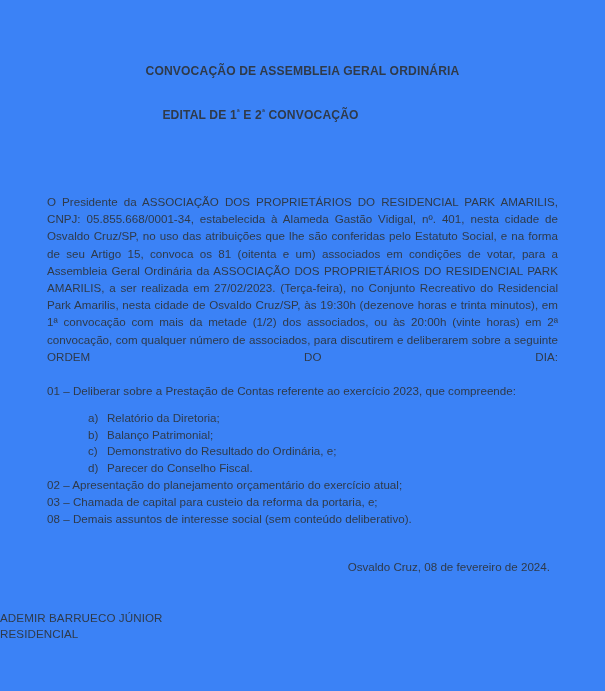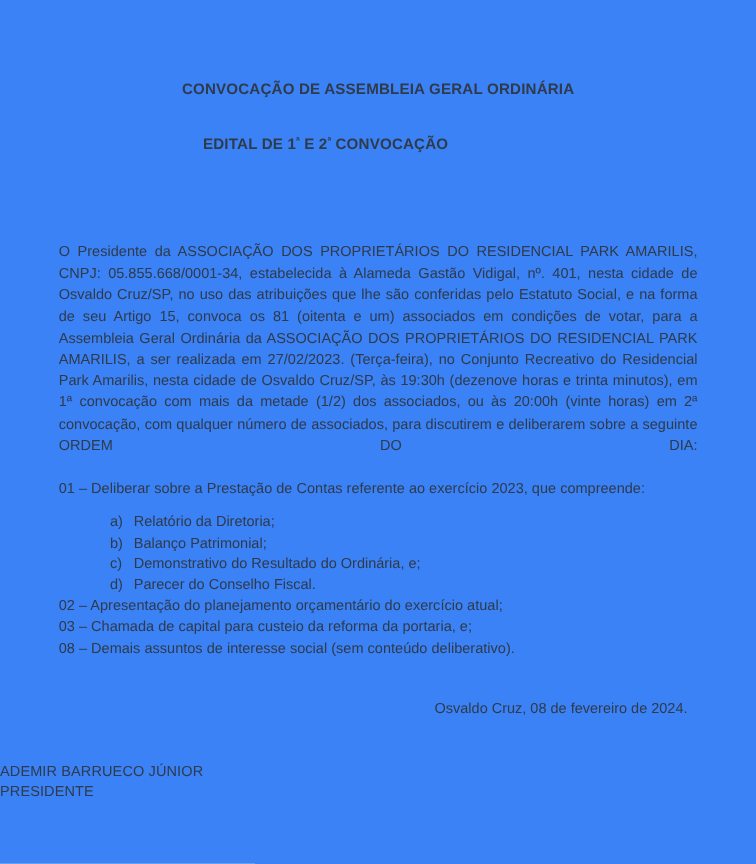--- a/index.html
+++ b/index.html
@@ -156,16 +156,16 @@
     <p class="para gap-item">03 – Chamada de capital para custeio da reforma da portaria, e;</p>
 
     <p class="para gap-item">08 – Demais assuntos de interesse social (sem conteúdo deliberativo).</p>
 
     <p class="closing-date">Osvaldo Cruz, 08 de fevereiro de 2024.</p>
 
   </div>
 
   <div class="signature">
     <div class="sig-name">ADEMIR BARRUECO JÚNIOR</div>
-    <div class="sig-role">PRESIDENTE</div>
+    <div class="sig-role">RESIDENCIAL</div>
   </div>
 
 </div>
 
 </body></html>

